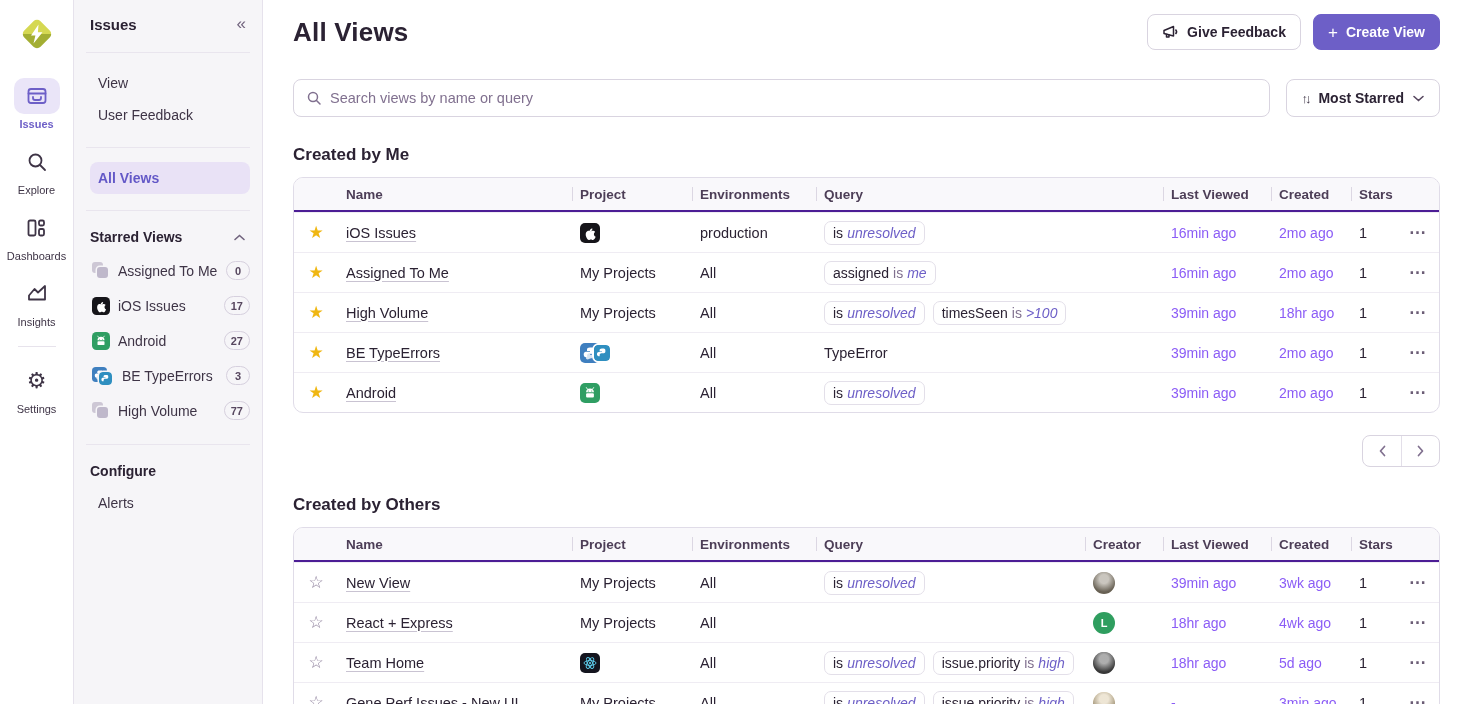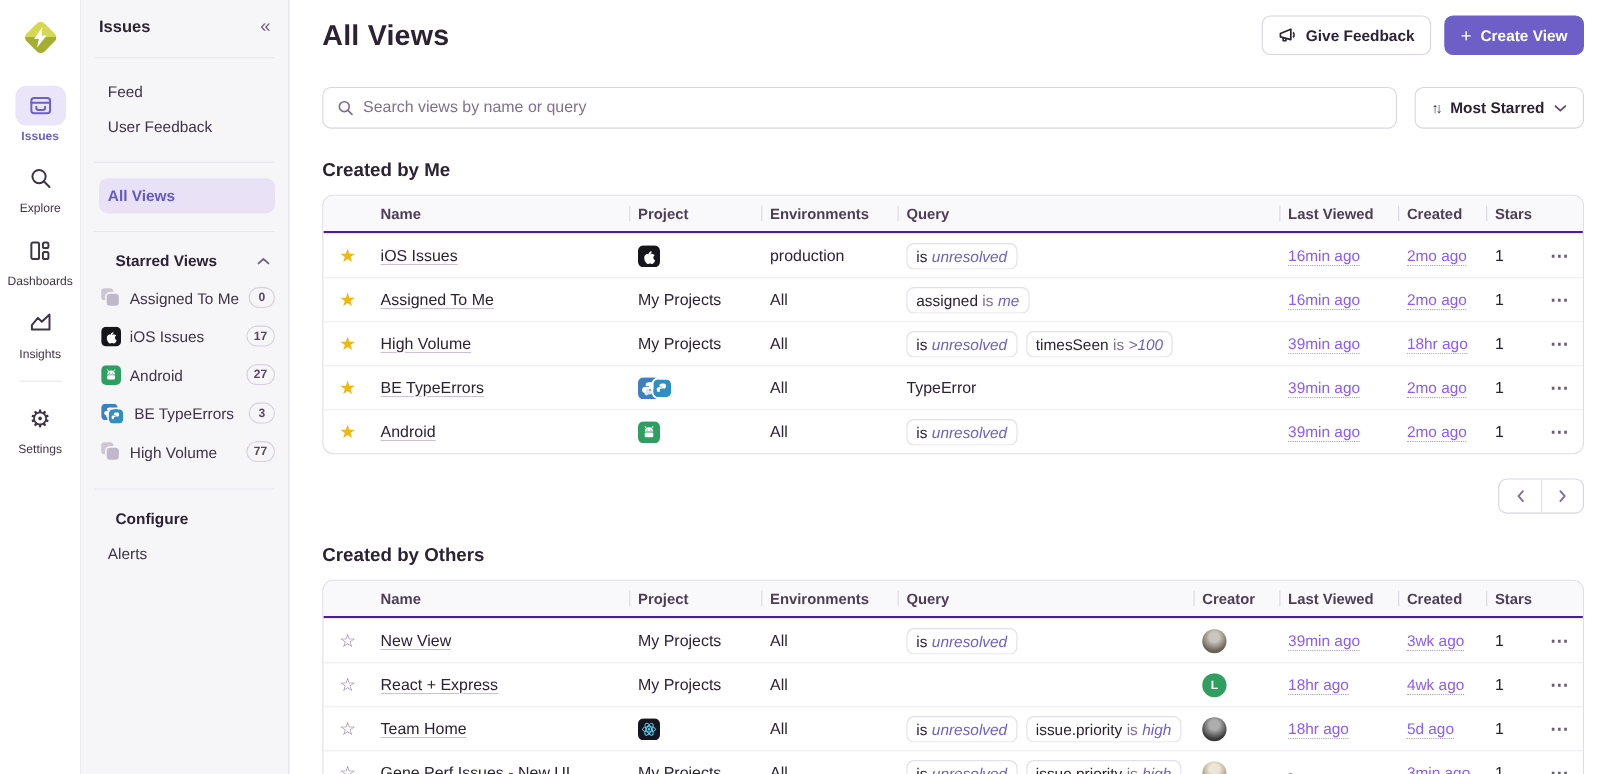--- a/index.html
+++ b/index.html
@@ -22,21 +22,21 @@
   
   .sidebar { width:189px; flex:0 0 189px; background:#f6f5f8; border-right:1px solid #e6e2ec;
     padding:14px 12px 0 16px; }
   .sb-head { display:flex; align-items:center; justify-content:space-between; padding-bottom:12px; }
   .sb-title { font-size:15px; font-weight:700; color:#2b2233; }
   .collapse { color:#71637e; font-size:17px; cursor:pointer; padding-right:4px; }
   .sb-divider { border-top:1px solid #e9e5ee; margin:6px 0; margin-left:-4px; }
   .sb-item { font-size:14px; color:#3e3446; padding:8px 8px; border-radius:8px; cursor:pointer; }
   .sb-item.selected { background:#e9e2f6; color:#6358c7; font-weight:700; }
   .sb-section { display:flex; align-items:center; justify-content:space-between; padding:12px 4px 8px 0; cursor:pointer; }
-  .sb-section-label { font-size:14px; font-weight:700; color:#2b2233;margin-left:15px; }
+  .sb-section-label { font-size:14px; font-weight:700; color:#2b2233; }
   .sb-view { display:flex; align-items:center; gap:8px; padding:8px 0 8px 2px; cursor:pointer; }
   .sb-view-label { flex:1; font-size:14px; color:#3e3446; white-space:nowrap; overflow:hidden; }
   .badge { min-width:24px; height:19px; padding:0 6px; border:1px solid #d6d0de; border-radius:10px;
     font-size:11px; font-weight:700; color:#57475f; display:flex; align-items:center; justify-content:center; }
   .picon { width:18px; height:18px; position:relative; flex:0 0 18px; }
   .stack-back { position:absolute; left:0; top:0; width:11px; height:11px; border-radius:3px; background:#cdc7d5; }
   .stack-front { position:absolute; left:5px; top:5px; width:11px; height:11px; border-radius:3px; background:#bfb8cb; box-shadow:0 0 0 1.5px #f6f5f8; }
 
   
   .main { flex:1; padding:14px 31px 0 30px; overflow:hidden; }
@@ -179,21 +179,21 @@
     </div>
   </div>
 
   <div class="sidebar">
     <div class="sb-head">
       <span class="sb-title">Issues</span>
       <span class="collapse">«</span>
     </div>
     <div class="sb-divider"></div>
     <div style="height:8px"></div>
-    <div class="sb-item">Feed</div>
+    <div class="sb-item">View</div>
     <div class="sb-item">User Feedback</div>
     <div style="height:10px"></div>
     <div class="sb-divider"></div>
     <div style="height:8px"></div>
     <div class="sb-item selected">All Views</div>
     <div style="height:10px"></div>
     <div class="sb-divider"></div>
 
     <div class="sb-section">
       <span class="sb-section-label">Starred Views</span>

